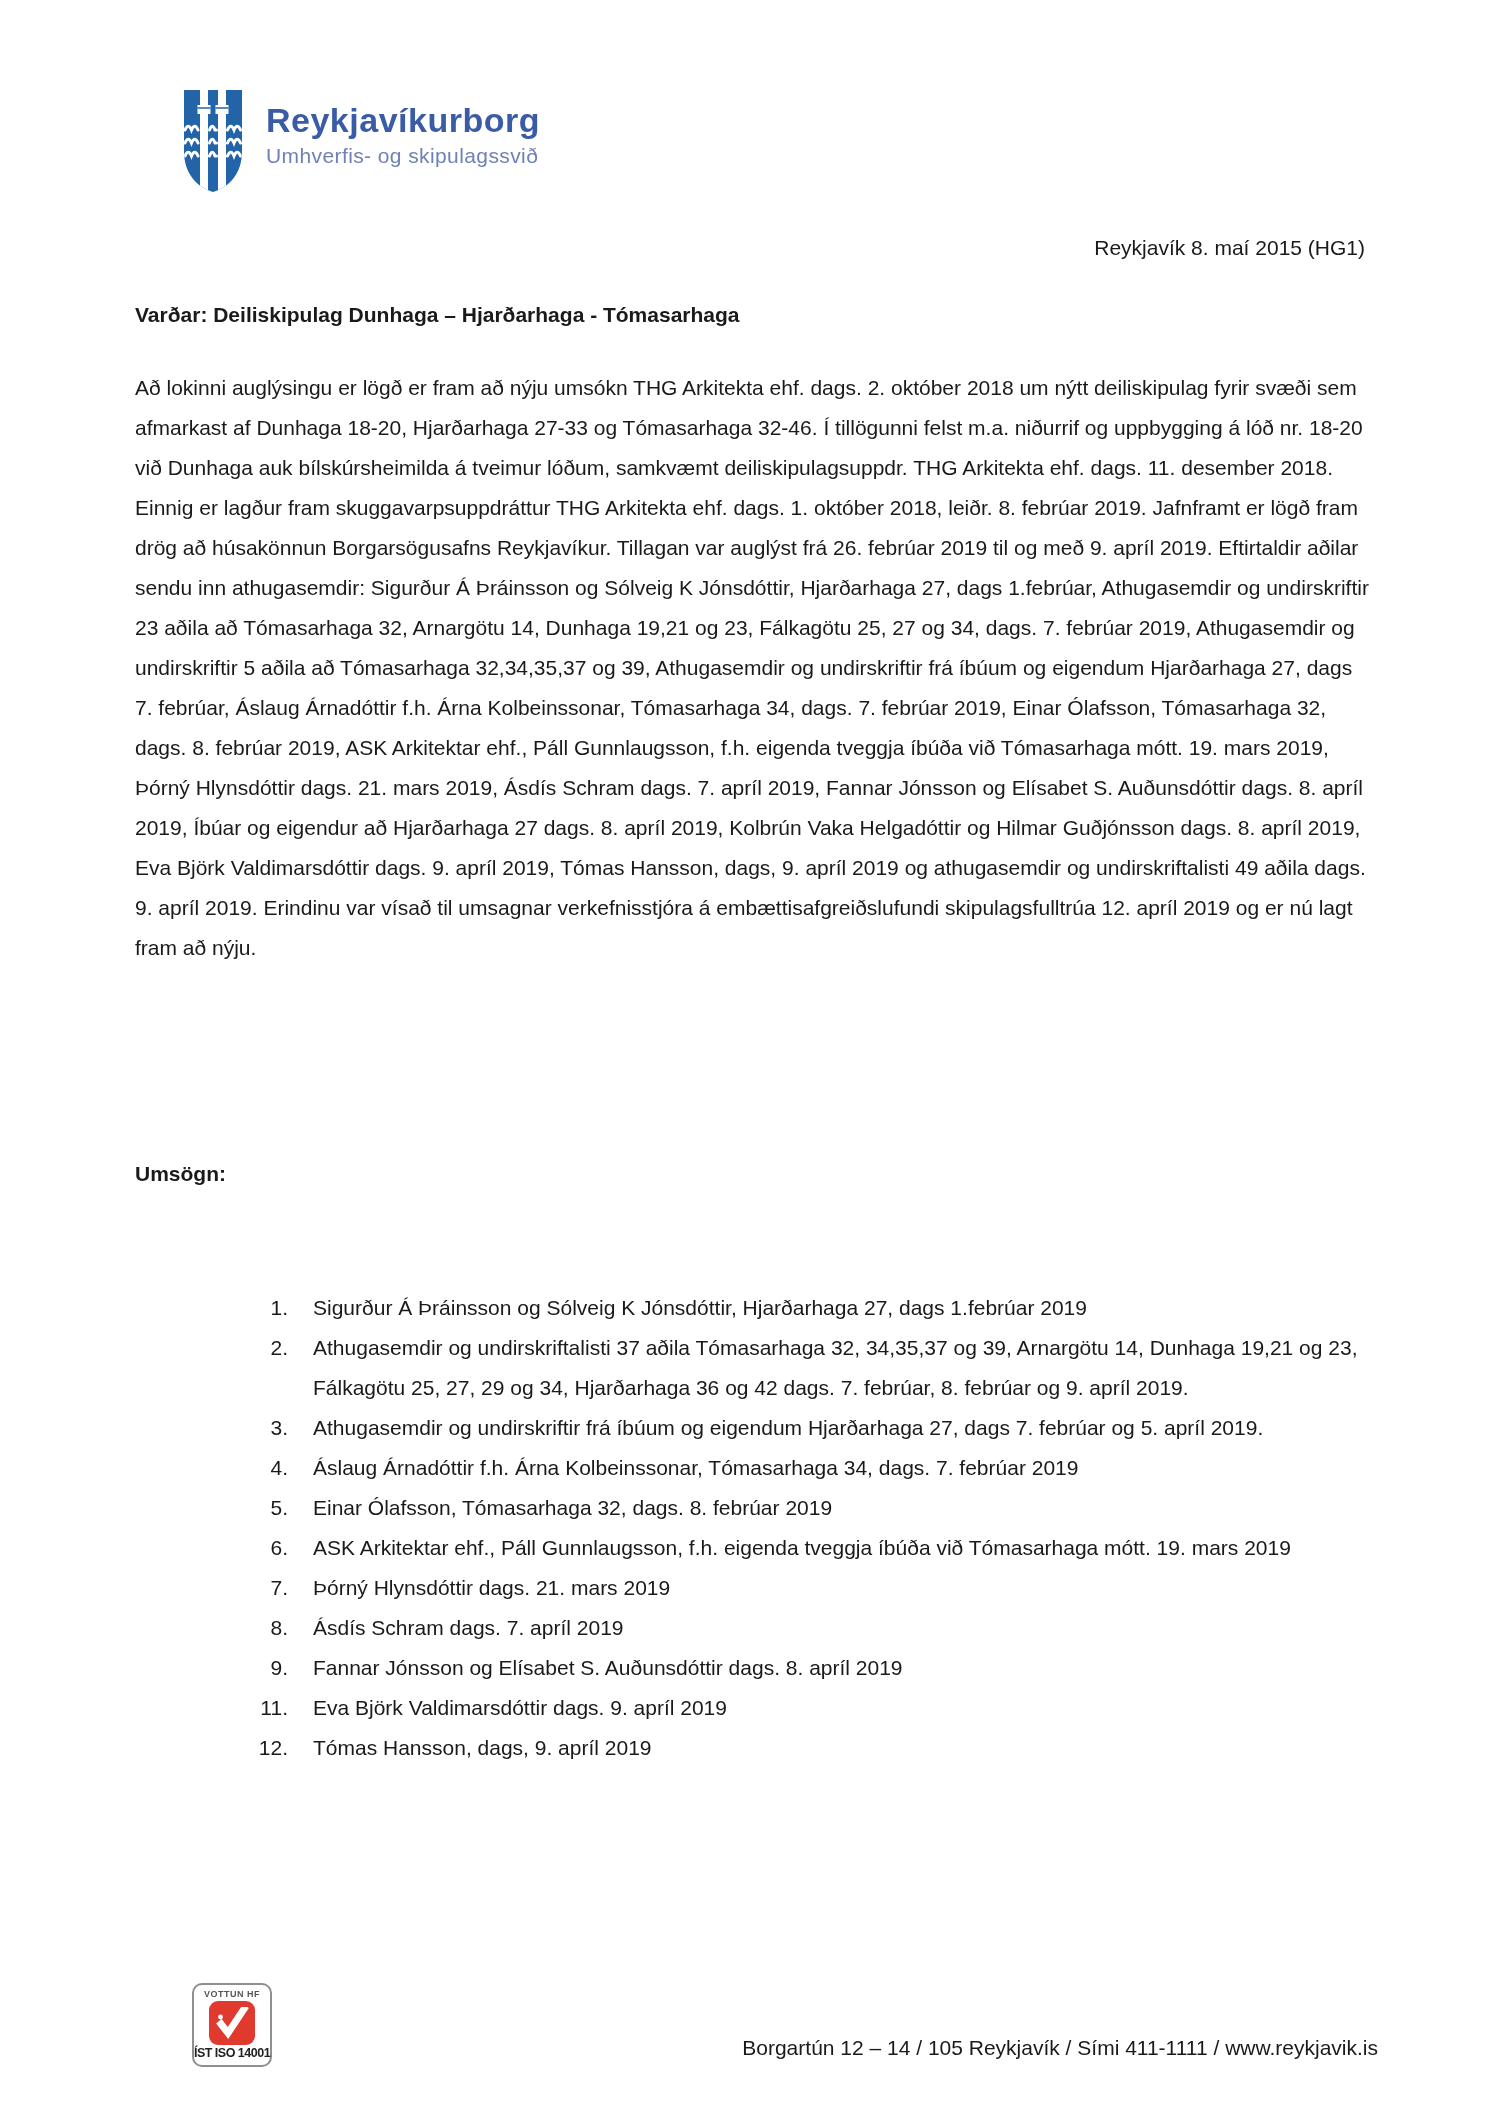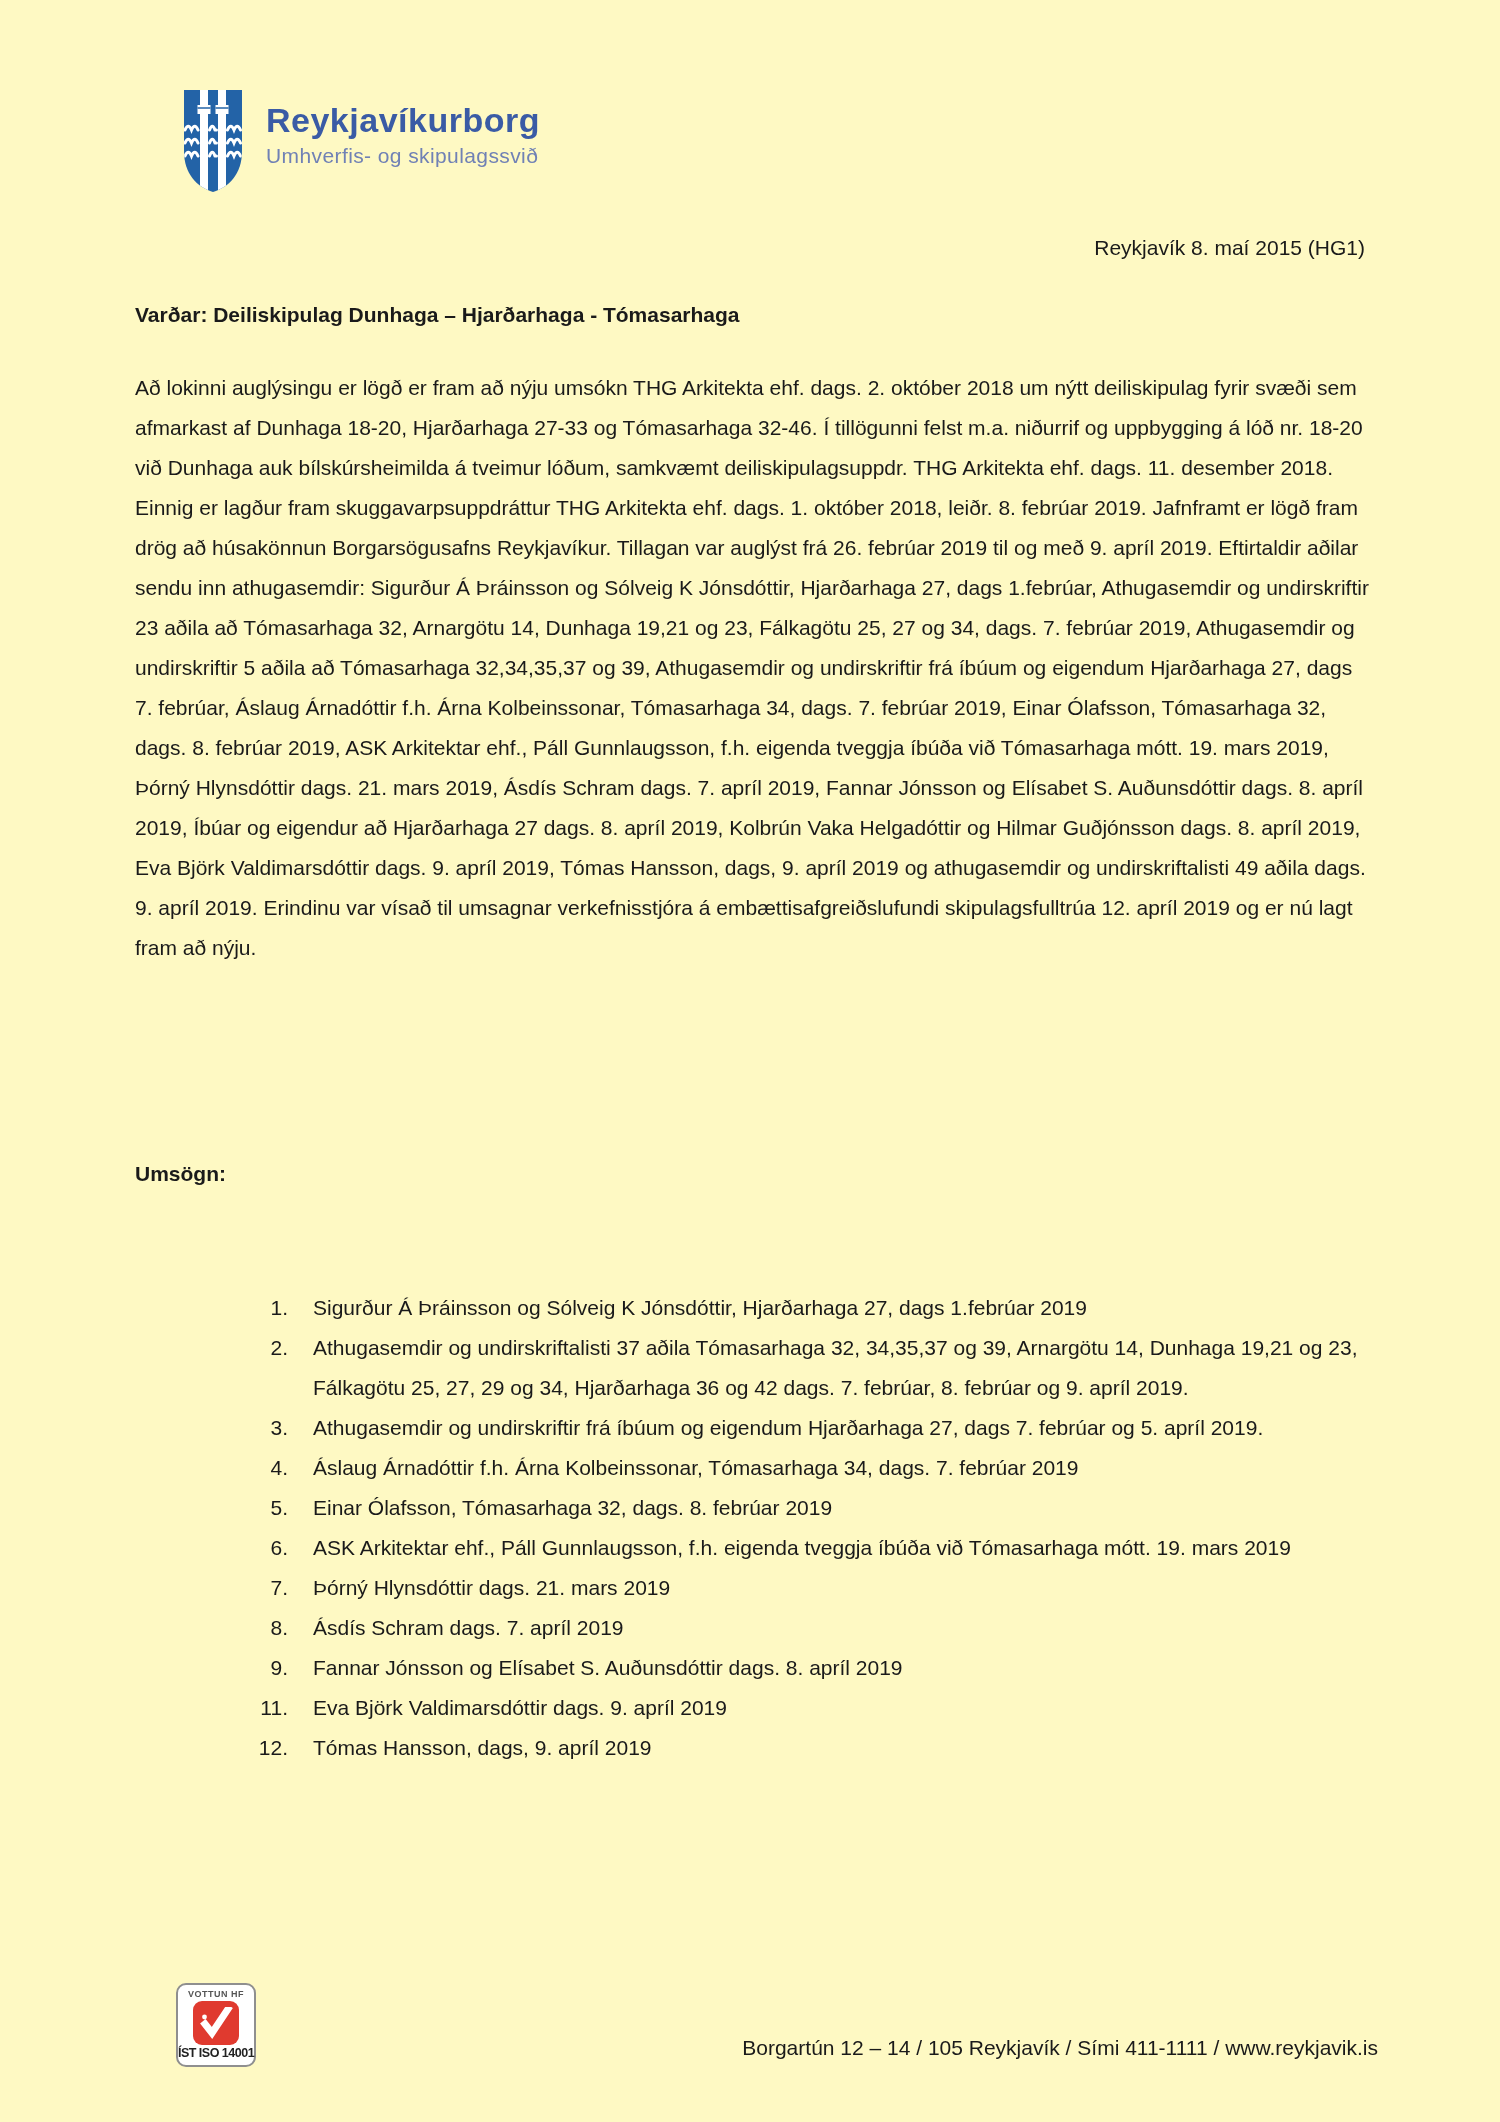--- a/index.html
+++ b/index.html
@@ -1,20 +1,20 @@
 <!DOCTYPE html>
 <html><head>
 <meta charset="utf-8">
 <style>
   html,body{margin:0;padding:0;background:#e8e8e8;}
   .page{
     position:relative;
     width:1500px;height:2122px;
     margin:0 auto;
-    background:#fef9c3;
+    background:#ffffff;
     font-family:"Liberation Sans", sans-serif;
     color:#1a1a1a;
     overflow:hidden;
   }
   
   .logo-block{position:absolute;left:182px;top:88px;display:flex;align-items:flex-start;}
   .shield{width:62px;height:106px;display:block;}
   .logo-text{margin-left:22px;padding-top:14px;}
   .org-name{font-size:34px;font-weight:600;color:#3a5ba5;line-height:1.1;letter-spacing:.5px;}
   .org-division{font-size:21px;font-weight:400;color:#7081b5;margin-top:5px;letter-spacing:.4px;}
@@ -25,21 +25,21 @@
   .body-par{position:absolute;left:135px;top:368px;width:1235px;font-size:21px;line-height:40px;text-align:left;}
   .section-heading{position:absolute;left:135px;top:1162px;font-size:21px;font-weight:700;}
   .list-intro{position:absolute;left:135px;top:1237px;width:1235px;font-size:21px;}
   
   .num-list{position:absolute;left:250px;top:1288px;width:1130px;font-size:21px;line-height:40px;}
   .list-row{display:flex;align-items:flex-start;}
   .list-num{flex:none;width:38px;text-align:right;margin-right:25px;}
   .list-text{flex:1;}
   
   .cert-badge{
-    position:absolute;left:176px;top:1983px;width:80px;height:84px;
+    position:absolute;left:192px;top:1983px;width:80px;height:84px;
     border:2px solid #8f8f8f;border-radius:10px;background:#fff;
     display:flex;flex-direction:column;align-items:center;justify-content:space-between;
     box-sizing:border-box;padding:4px 2px 5px 2px;
   }
   .cert-top{font-size:9px;font-weight:700;color:#555;letter-spacing:.5px;}
   .cert-mark{width:46px;height:44px;background:#e03a2f;border-radius:9px;display:flex;align-items:center;justify-content:center;}
   .cert-bottom{font-size:12.5px;font-weight:700;color:#222;letter-spacing:-0.5px;white-space:nowrap;}
   .footer-address{position:absolute;left:135px;right:122px;top:2036px;text-align:right;font-size:21px;}
 </style>
 </head>

